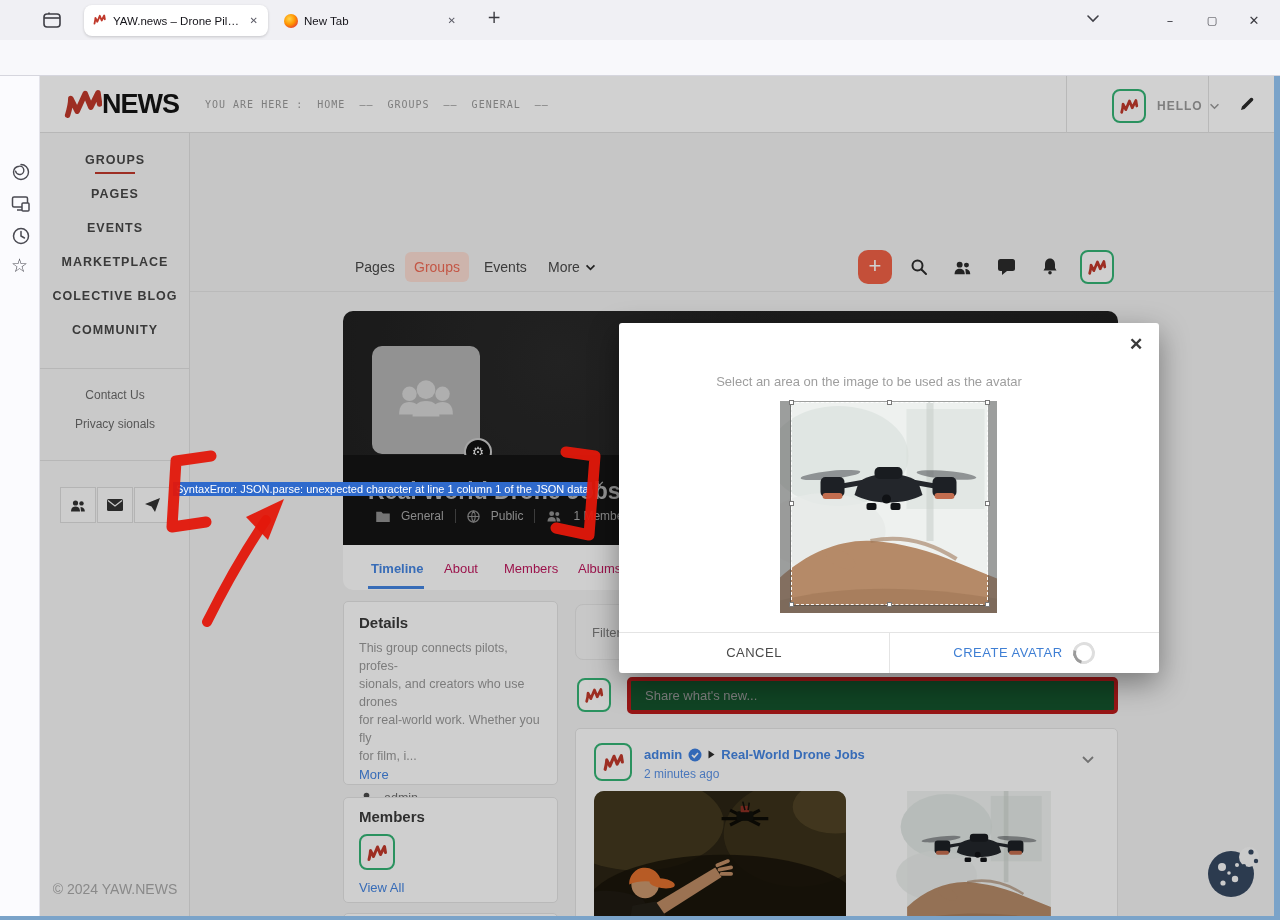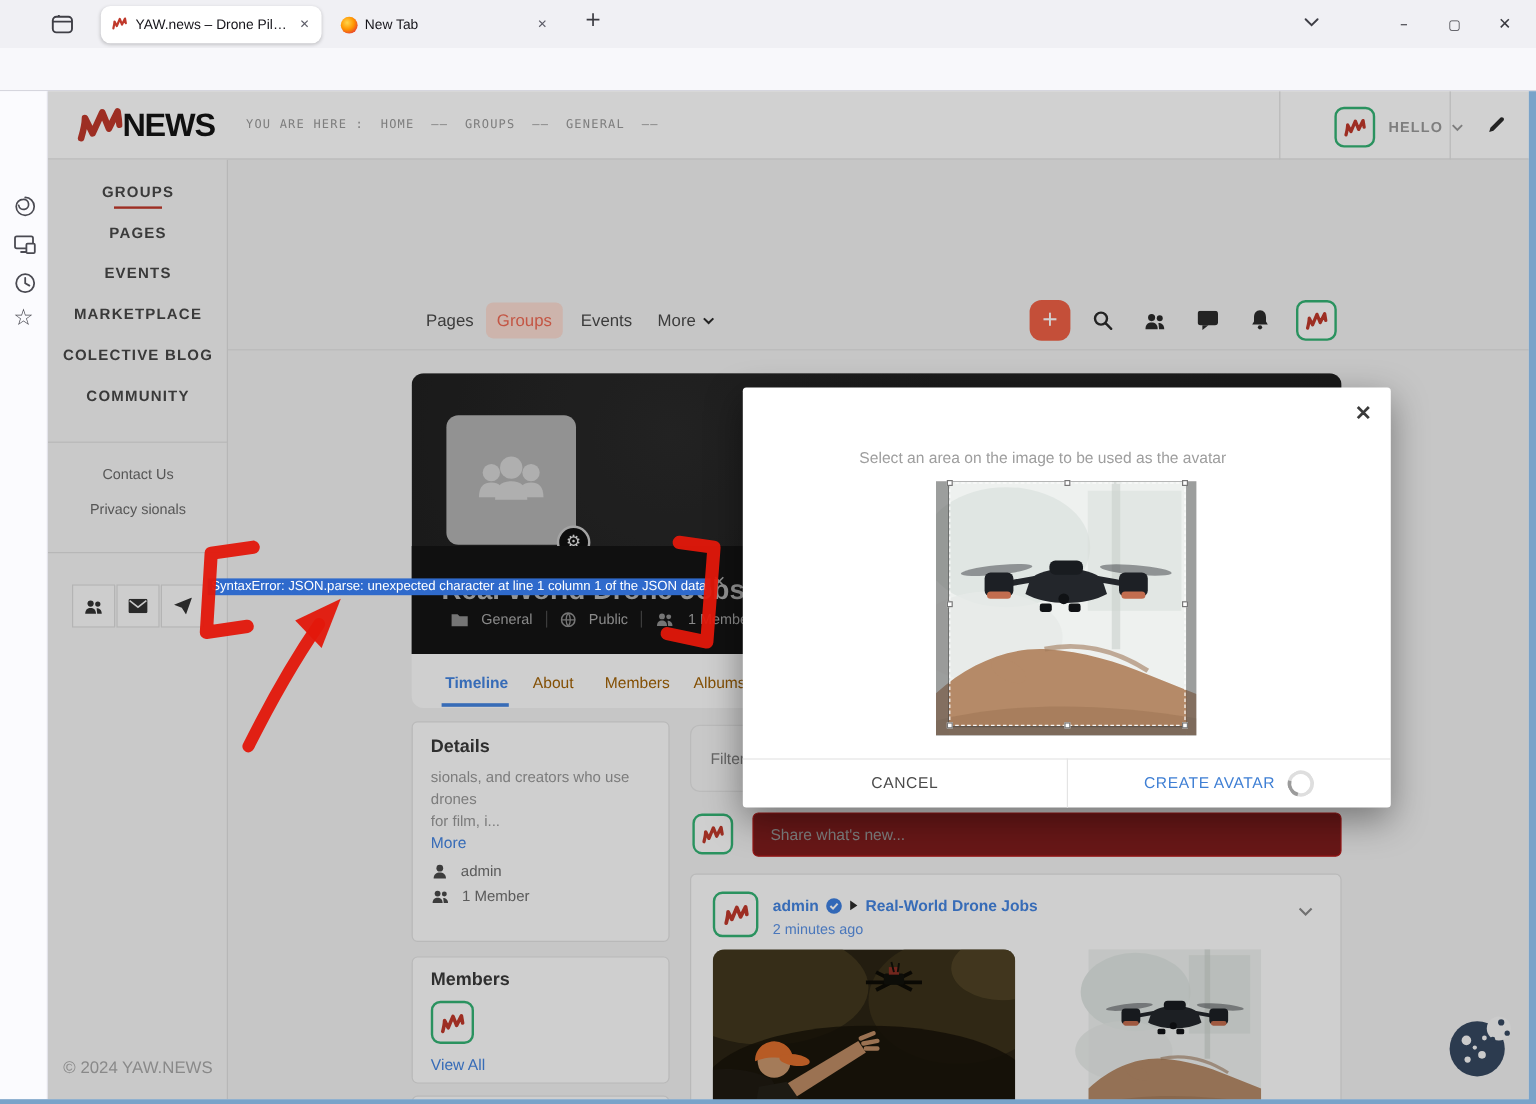--- a/index.html
+++ b/index.html
@@ -61,33 +61,33 @@
   
   .cover{left:343px;top:311px;width:775px;height:144px;background:
     radial-gradient(circle at 28% 35%, #2a2a2a 0%, rgba(0,0,0,0) 40%),
     radial-gradient(circle at 70% 80%, #272727 0%, rgba(0,0,0,0) 45%),
     #202020;border-radius:10px 10px 0 0}
   .band{left:343px;top:455px;width:775px;height:90px;background:#141414}
   .gtitle{font-size:23px;font-weight:600;color:#b5b5b5}
   .gmeta{font-size:12px;color:#a8a8a8}
   .gmeta-sep{width:1px;height:14px;background:#4a4a4a}
   .gtabs{left:343px;top:545px;width:775px;height:45px;background:#fdfdfd;border-radius:0 0 10px 10px}
-  .gtab{font-size:13px;color:#a16207}
+  .gtab{font-size:13px;color:#be185d}
   .gtab-active{color:#4484e0;font-weight:700}
   .gtab-underline{left:368px;top:586px;width:56px;height:3px;background:#4484e0}
 
   .card{background:#fdfdfd;border:1px solid #e2e2e2;border-radius:5px;box-sizing:border-box}
   .card-h{font-size:15px;font-weight:700;color:#3a3a3a}
   .body-line{font-size:12.5px;color:#989898;line-height:18px}
   .blue-link{font-size:13px;color:#4484e0}
   .mini-row{font-size:12.5px;color:#6f6f6f;display:flex;align-items:center;gap:10px}
 
   .filter-bar{left:575px;top:604px;width:543px;height:56px;background:#f4f4f4;border:1px solid #e4e4e4;border-radius:8px;box-sizing:border-box;display:flex;align-items:center;padding-left:16px}
   .filter-label{font-size:13px;color:#7c7c7c}
-  .composer{left:627px;top:677px;width:491px;height:37px;background:#7f1d1d;border:1px solid #b91c1c;border-radius:5px;box-sizing:border-box;display:flex;align-items:center;padding-left:14px}
+  .composer{left:627px;top:677px;width:491px;height:37px;background:#14532d;border:4px solid #b91c1c;border-radius:5px;box-sizing:border-box;display:flex;align-items:center;padding-left:14px}
   .placeholder{font-size:13px;color:#9a9a9a}
   .post-link{font-size:13px;font-weight:700;color:#4484e0}
   .post-time{font-size:12px;color:#5b92e5}
 
   
   .modal{left:619px;top:323px;width:540px;height:350px;background:#ffffff;border-radius:3px;
     box-shadow:0 10px 30px rgba(0,0,0,.4);z-index:7}
   .modal-title{font-size:15px;font-weight:700;color:#8a8a8a;text-align:center}
   .modal-sub{font-size:13px;color:#9e9e9e;text-align:center}
   .modal-x{font-size:17px;font-weight:700;color:#3a3a3a}
@@ -418,21 +418,23 @@
 <div class="abs gtabs"></div>
 <div class="abs gtab gtab-active" style="left:371px;top:561px">Timeline</div>
 <div class="abs gtab" style="left:444px;top:561px">About</div>
 <div class="abs gtab" style="left:504px;top:561px">Members</div>
 <div class="abs gtab" style="left:578px;top:561px">Albums</div>
 <div class="abs gtab-underline"></div>
 
 <div class="abs card" style="left:343px;top:601px;width:215px;height:184px;padding:12px 15px">
   <div class="card-h">Details</div>
   <div style="margin-top:8px">
+    <div class="body-line">This group connects pilots, profes-</div>
     <div class="body-line">sionals, and creators who use drones</div>
+    <div class="body-line">for real-world work. Whether you fly</div>
     <div class="body-line">for film, i...</div>
   </div>
   <div class="blue-link" style="margin-top:2px">More</div>
   <div class="mini-row" style="margin-top:9px">
     <svg width="15" height="14" viewBox="0 0 16 15" fill="#4a4a4a">
         <use href="#person1"></use>
       </svg>
     <span>admin</span>
   </div>
   <div class="mini-row" style="margin-top:7px">

